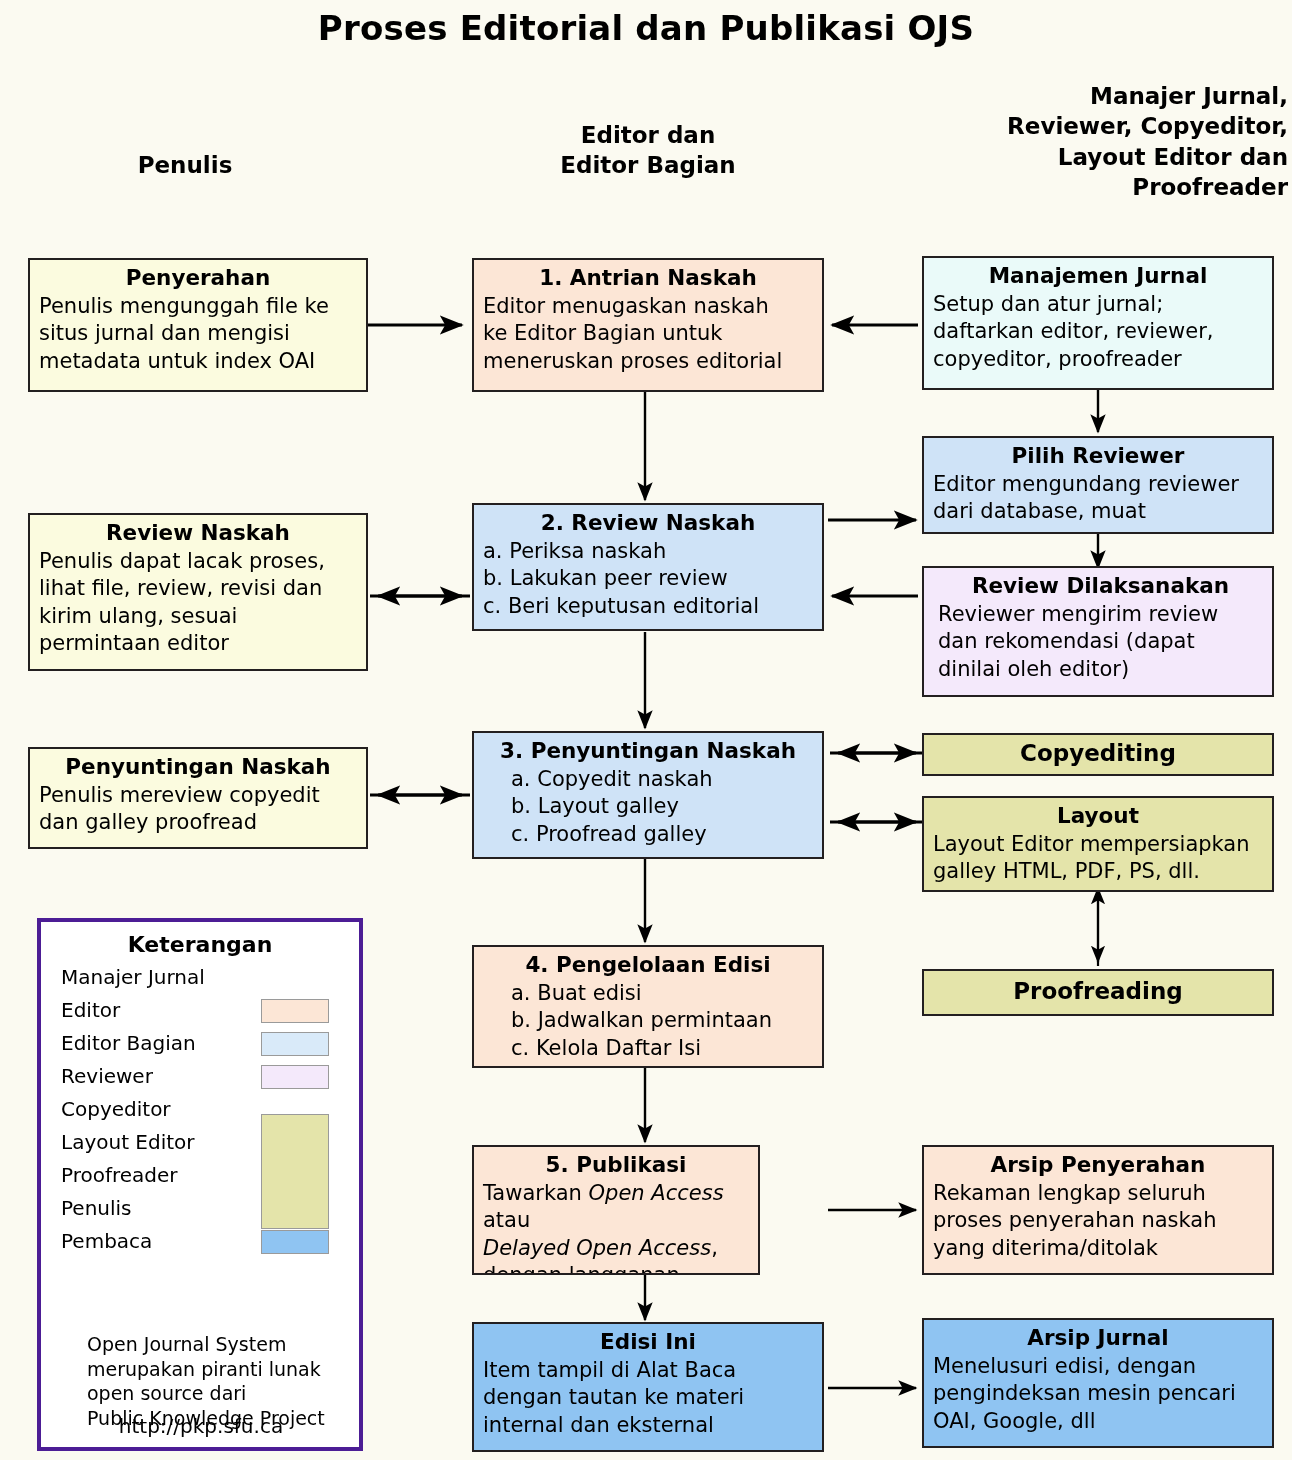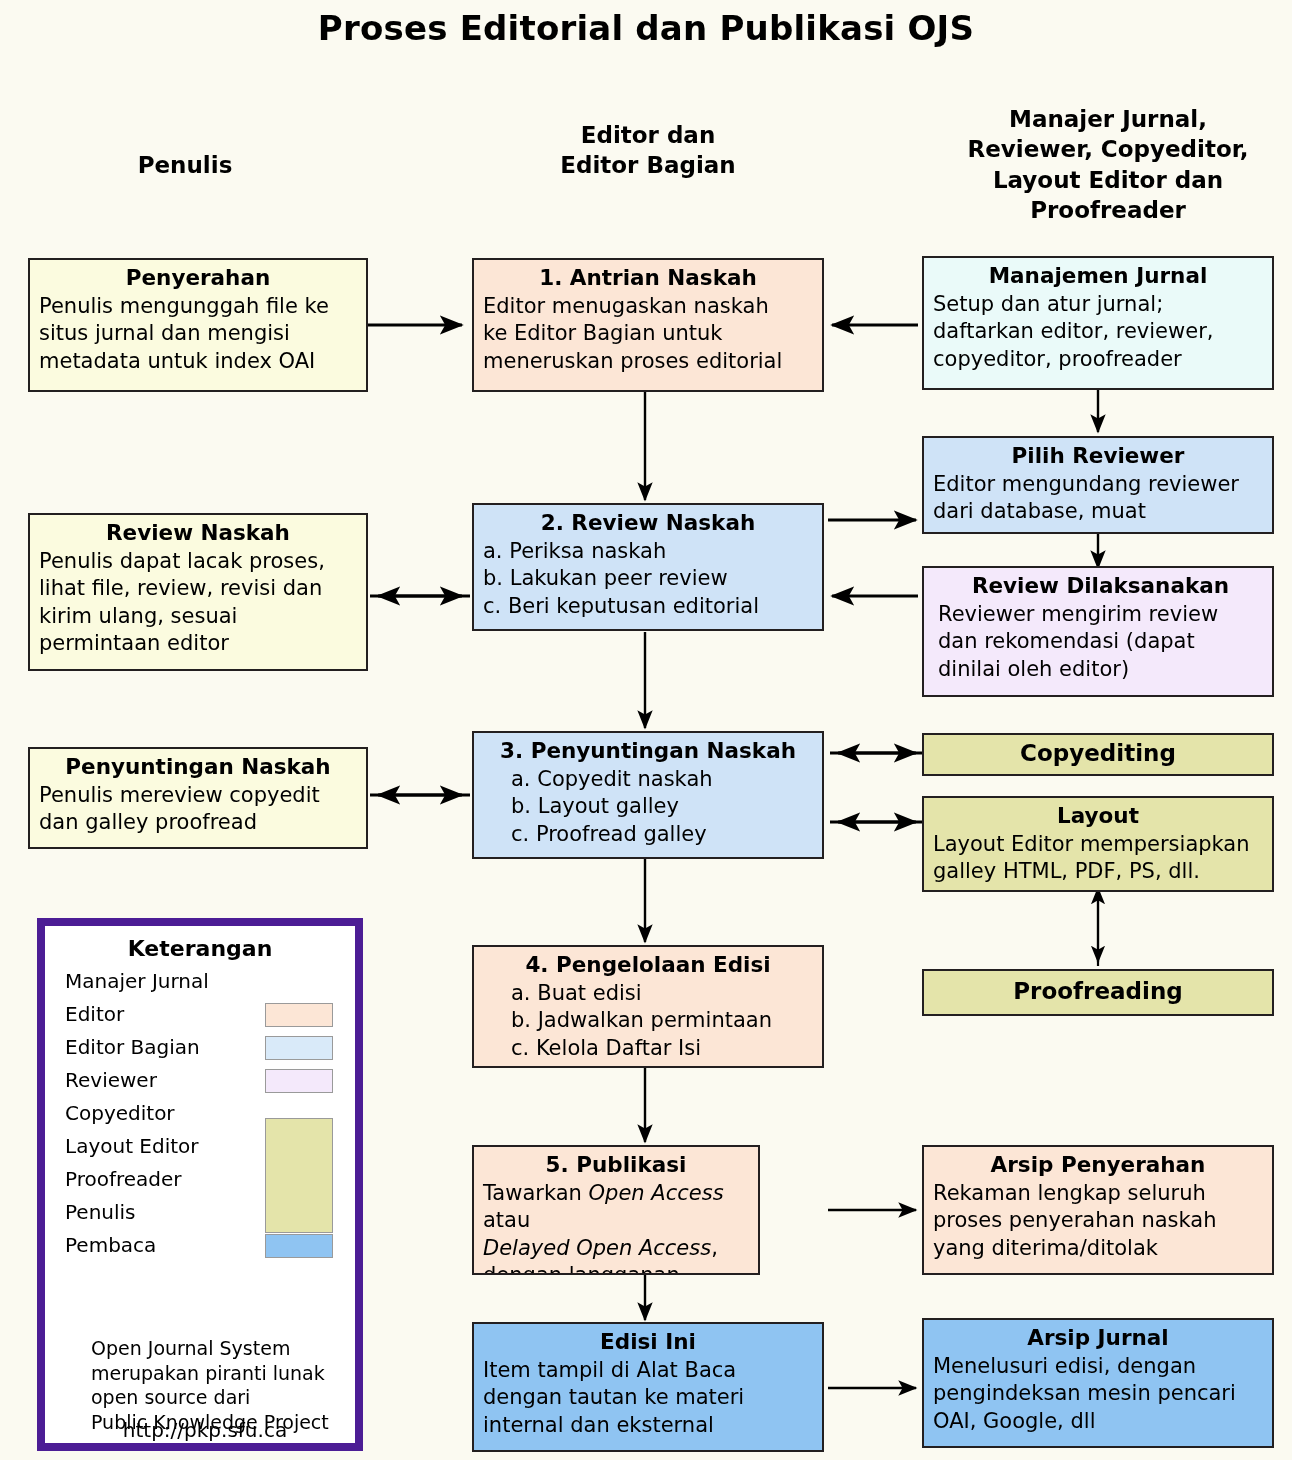--- a/index.html
+++ b/index.html
@@ -23,21 +23,21 @@
     font-size: 34px; font-weight: bold;
     letter-spacing: .2px;
   }
   .colhead {
     position: absolute;
     font-size: 23px; font-weight: bold;
     line-height: 1.32;
   }
   #colhead-penulis { left: 60px; top: 150px; width: 250px; text-align: center; }
   #colhead-editor  { left: 473px; top: 120px; width: 350px; text-align: center; }
-  #colhead-manajer { left: 928px; top: 104px;  width: 360px; text-align: center; }
+  #colhead-manajer { left: 928px; top: 81px;  width: 360px; text-align: right; }
 
   
   .box {
     position: absolute;
     border: 2px solid #231f20;
     padding: 4px 9px 6px 9px;
     font-size: 21px;
     line-height: 1.30;
     overflow: hidden;
   }
@@ -60,21 +60,21 @@
   .f-editor   { background: #fce6d6; }
   .f-section  { background: #cfe3f7; }
   .f-manager  { background: #eafaf9; }
   .f-reviewer { background: #f4e9fb; }
   .f-copyedit { background: #e4e4aa; }
   .f-reader   { background: #8fc4f2; }
 
   
   #legend {
     position: absolute; left: 37px; top: 918px; width: 326px; height: 533px;
-    background: #ffffff; border: 8px solid #4c1d95;
+    background: #ffffff; border: 4px solid #4c1d95;
   }
   #legend .lg-title {
     text-align: center; font-weight: bold; font-size: 22px;
     margin-top: 10px; margin-bottom: 4px;
   }
   .lg-row {
     position: relative; height: 33px;
     font-size: 20px; padding-left: 20px; line-height: 33px;
   }
   .sw {

